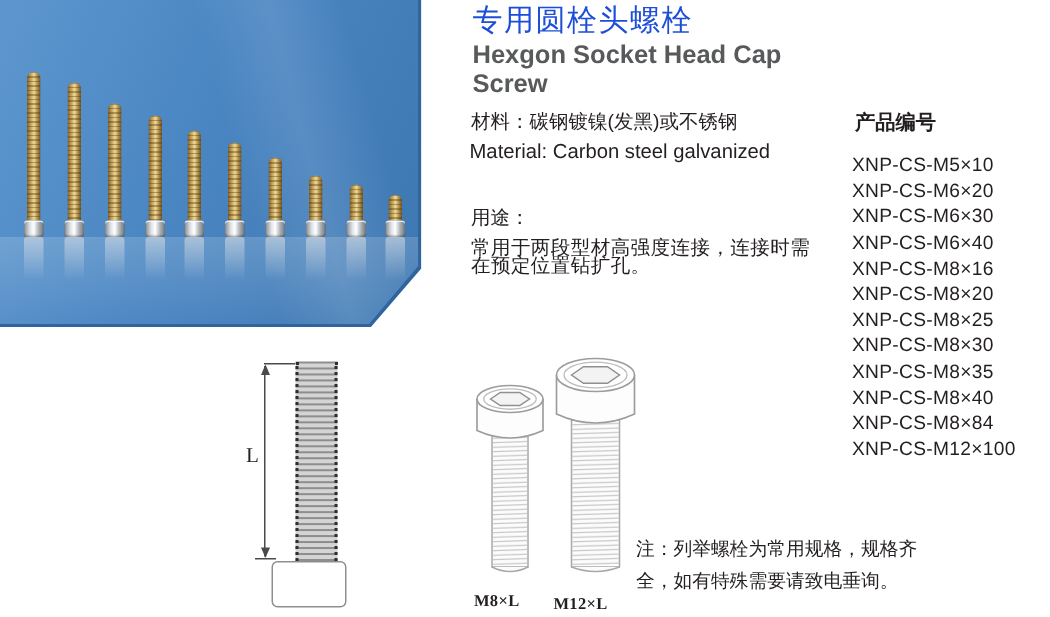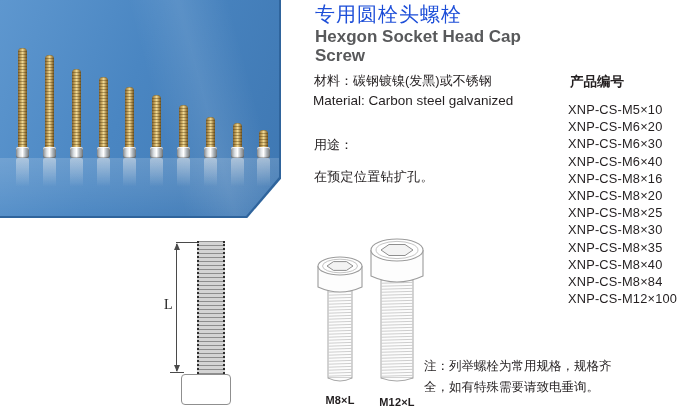--- a/index.html
+++ b/index.html
@@ -69,21 +69,21 @@
   .dim-line:before { top:-1px; border-bottom:7px solid #4a4a4a; }
   .dim-line:after { bottom:-1px; border-top:7px solid #4a4a4a; }
   .dim-tick-top { position:absolute; left:18px; top:5px; width:21px; height:1px; background:#4a4a4a; }
   .dim-tick-bottom { position:absolute; left:12px; top:135px; width:14px; height:1px; background:#4a4a4a; }
   .dim-label { position:absolute; left:6px; top:60px; font-family:"Liberation Serif", serif;
     font-size:14px; color:#222; }
 
   
   .iso-m8 { position:absolute; left:316px; top:254px; width:48px; }
   .iso-m12 { position:absolute; left:369px; top:236px; width:56px; }
-  .iso-label { margin-top:4px; text-align:center; font-size:11px; font-weight:700; letter-spacing:.2px; }
+  .iso-label { margin-top:4px; text-align:left; font-size:11px; font-weight:700; letter-spacing:.2px;font-family:Liberation Serif, serif; }
 </style>
 </head>
 <body>
 
 <div class="page">
 
   <div class="photo">
     <div class="photo-bg"></div>
     <div class="photo-fg">
       <div class="photo-sheen"></div>
@@ -141,20 +141,21 @@
       </div>
   </div>
 
   <div class="title-zh">专用圆栓头螺栓</div>
   <div class="title-en">Hexgon Socket Head Cap Screw</div>
 
   <div class="material-zh">材料：碳钢镀镍(发黑)或不锈钢</div>
   <div class="material-en1">Material: Carbon steel galvanized</div>
 
   <div class="usage-label">用途：</div>
+  <div class="usage-l1">常用于两段型材高强度连接，连接时需</div>
   <div class="usage-l2">在预定位置钻扩孔。</div>
 
   <div class="codes-heading">产品编号</div>
   <div class="codes">
 
       <div class="code">XNP-CS-M5×10</div>
 
       <div class="code">XNP-CS-M6×20</div>
 
       <div class="code">XNP-CS-M6×30</div>

